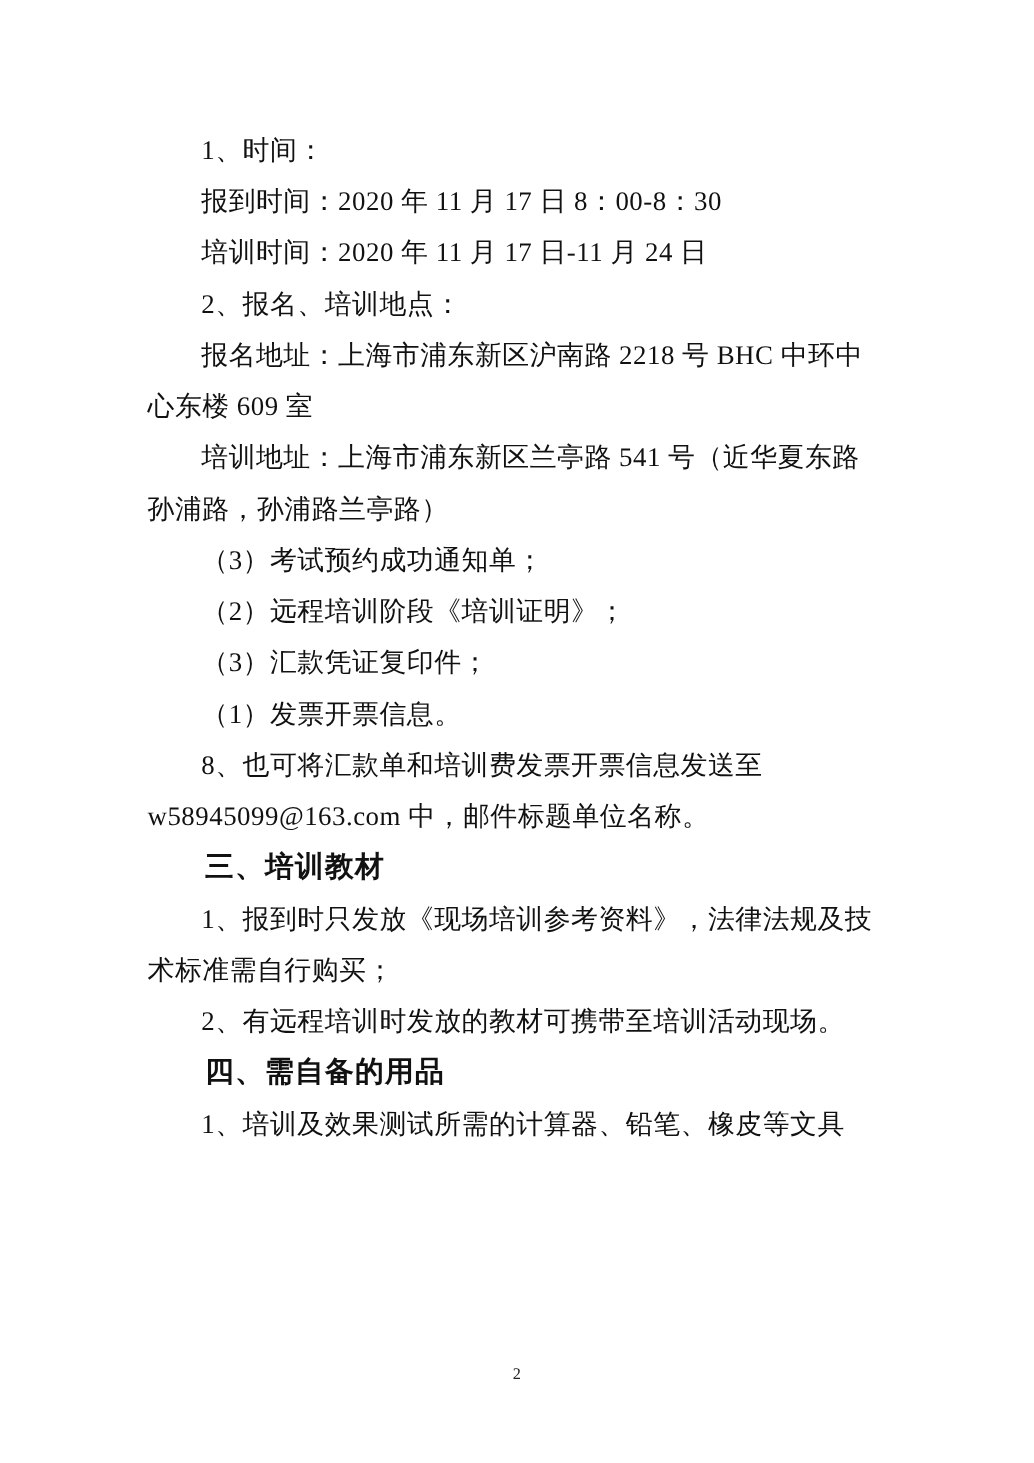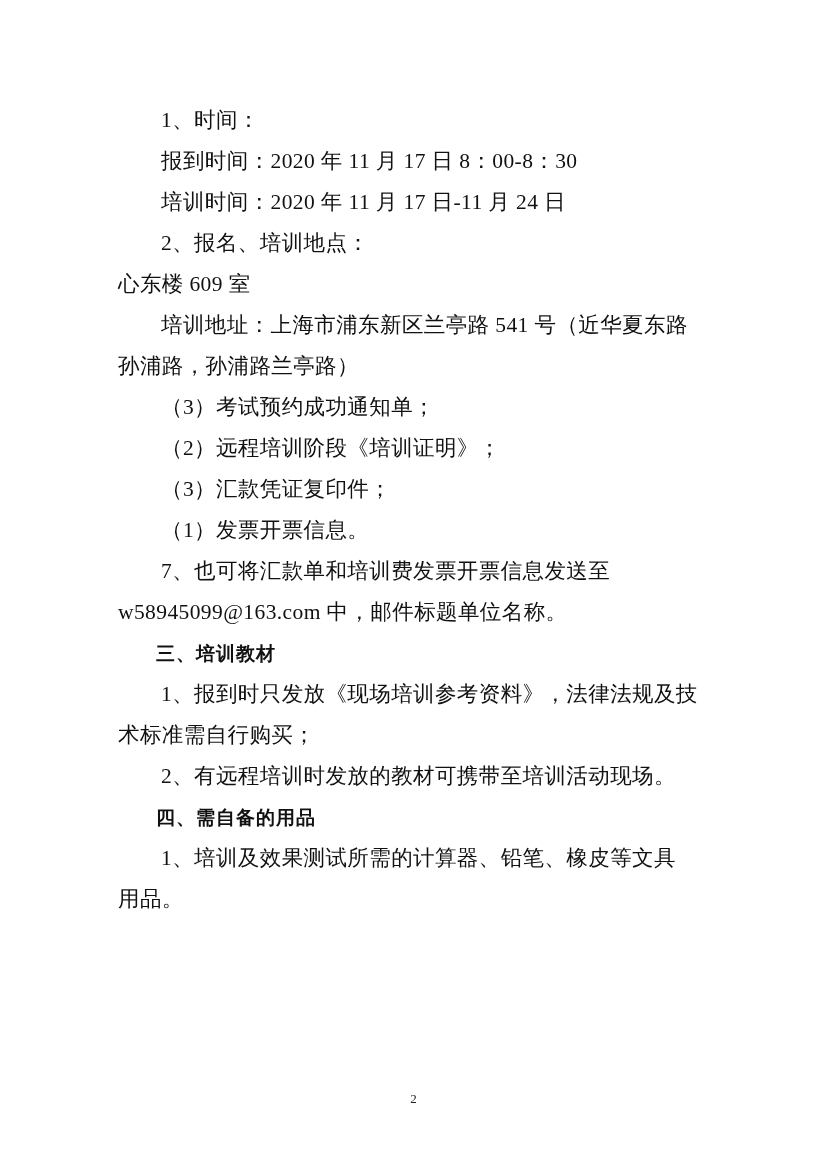--- a/index.html
+++ b/index.html
@@ -34,21 +34,21 @@
     text-indent: 2em;
   }
   .para.cont {
     text-indent: 0;
   }
   .heading {
     margin: 0;
     text-indent: 2em;
     font-weight: bold;
     font-family: "DejaVu Sans", "Liberation Sans", sans-serif;
-    font-size: 19px;
+    font-size: 23px;
     line-height: 41px;
     letter-spacing: 1px;
   }
   .page-number {
     position: absolute;
     left: 0;
     right: 0;
     bottom: 63px;
     text-align: center;
     font-size: 13px;
@@ -58,31 +58,31 @@
 </style>
 </head>
 <body>
 
 <div class="page">
   <div class="body-text" id="content">
       <p class="para">1、时间：</p>
       <p class="para">报到时间：2020 年 11 月 17 日 8：00-8：30</p>
       <p class="para">培训时间：2020 年 11 月 17 日-11 月 24 日</p>
       <p class="para">2、报名、培训地点：</p>
+      <p class="para">报名地址：上海市浦东新区沪南路 2218 号 BHC 中环中</p>
       <p class="para cont">心东楼 609 室</p>
       <p class="para">培训地址：上海市浦东新区兰亭路 541 号（近华夏东路</p>
       <p class="para cont">孙浦路，孙浦路兰亭路）</p>
       <p class="para">（3）考试预约成功通知单；</p>
       <p class="para">（2）远程培训阶段《培训证明》；</p>
       <p class="para">（3）汇款凭证复印件；</p>
       <p class="para">（1）发票开票信息。</p>
-      <p class="para">7、也可将汇款单和培训费发票开票信息发送至</p>
+      <p class="para">8、也可将汇款单和培训费发票开票信息发送至</p>
       <p class="para cont">w58945099@163.com 中，邮件标题单位名称。</p>
       <p class="heading">三、培训教材</p>
       <p class="para">1、报到时只发放《现场培训参考资料》，法律法规及技</p>
       <p class="para cont">术标准需自行购买；</p>
       <p class="para">2、有远程培训时发放的教材可携带至培训活动现场。</p>
       <p class="heading">四、需自备的用品</p>
       <p class="para">1、培训及效果测试所需的计算器、铅笔、橡皮等文具</p>
-      <p class="para cont">用品。</p>
     </div>
   <div class="page-number">2</div>
 </div>
 
 </body></html>

